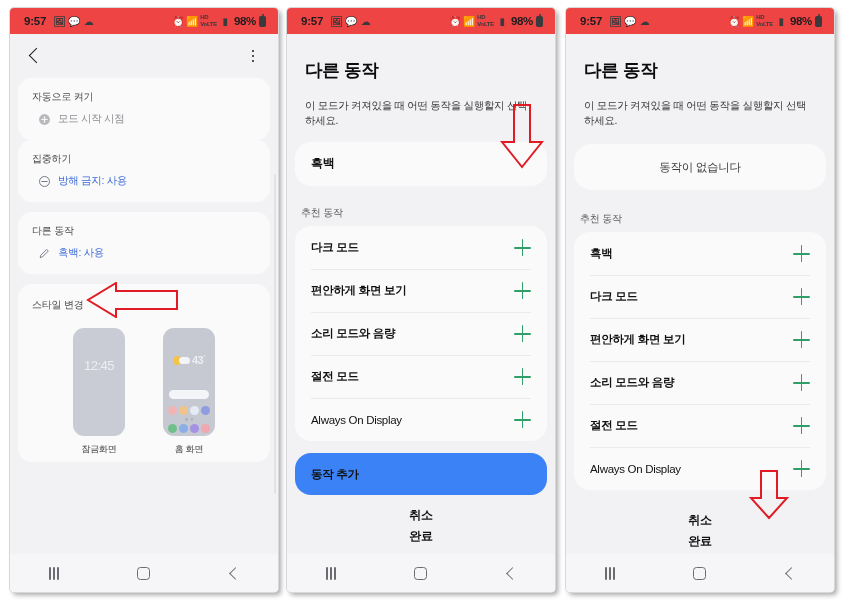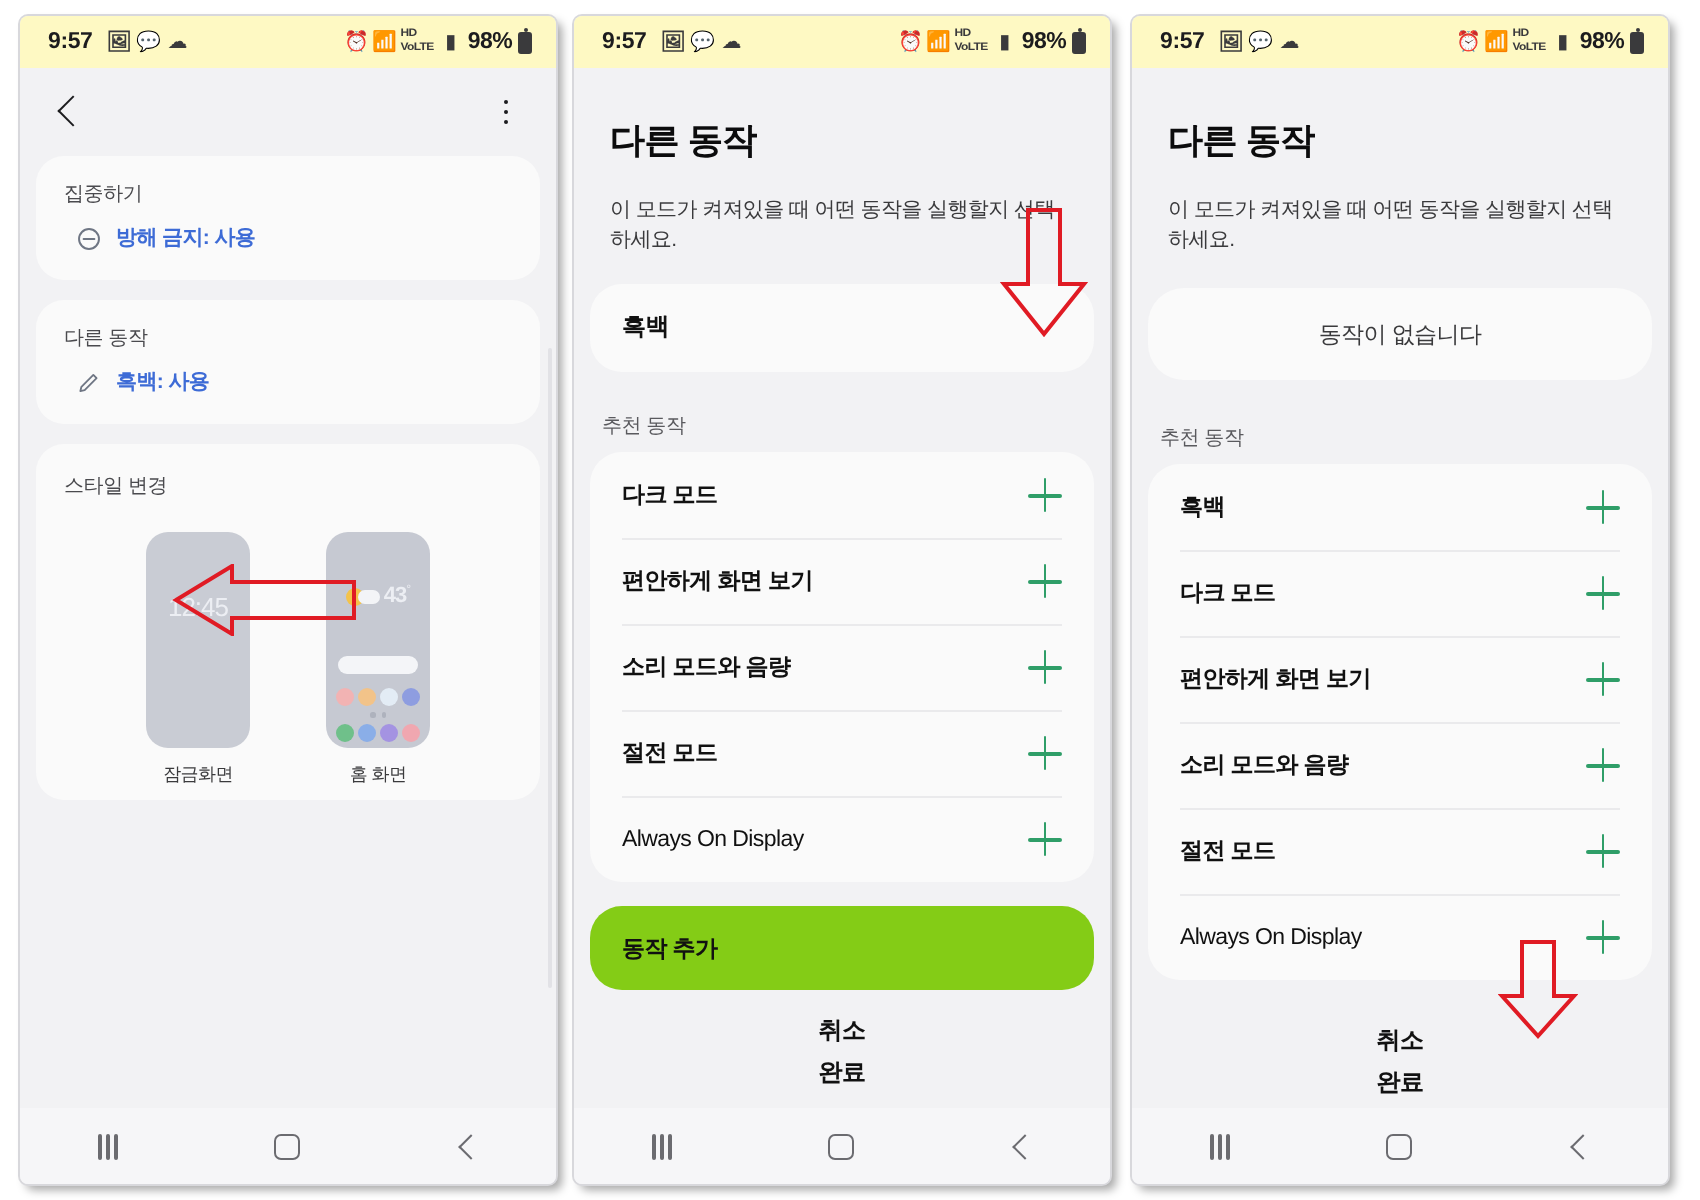--- a/index.html
+++ b/index.html
@@ -25,21 +25,21 @@
   #phone-1 { left: 10px; }
   #phone-2 { left: 287px; }
   #phone-3 { left: 566px; }
 
   
   .statusbar {
     height: 26px; flex: 0 0 26px;
     display: flex; align-items: center; justify-content: space-between;
     padding: 0 12px 0 14px;
     font-size: 11px; color: #1c1c1e; font-weight: 600;
-    background: #fef9c3;
+    background: #ef4444;
   }
   .sb-left { display: flex; align-items: center; gap: 4px; }
   .sb-right { display: flex; align-items: center; gap: 3px; }
   .sb-time { font-size: 11.5px; letter-spacing: -.2px; margin-right: 3px; }
   .sb-ico { display: inline-block; width: 11px; height: 11px; line-height: 11px;
             font-size: 10px; color: #3a3a3c; text-align: center; }
   .hd-badge { font-size: 7px; font-weight: 700; letter-spacing: -.3px;
               color: #3a3a3c; line-height: 7px; }
   .hd-badge i { display:block; font-style: normal; font-size: 6px; transform: scaleY(.9);}
   .sb-pct { font-size: 11.5px; letter-spacing: -.3px; }
@@ -71,21 +71,21 @@
               line-height: 1.45; letter-spacing: -.3px;}
 
   
   .card { background:#fafafa; border-radius: 14px; margin: 0 8px; overflow:hidden; }
   .card.tight { border-radius: 16px; }
   .sec-hdr { font-size: 10px; color:#5a5a5e; padding: 14px 14px 6px 14px; letter-spacing:-.2px;}
   .sec-hdr.big { font-size: 14.5px; font-weight:700; color:#111; padding: 20px 16px 10px 16px;}
   .card-label { font-size: 10px; color:#4a4a4e; padding: 12px 14px 2px 14px; letter-spacing:-.2px;}
   .chip-row { display:flex; align-items:center; gap:7px; padding: 6px 14px 14px 20px;}
   .chip-ico { width:13px; height:13px; flex:0 0 13px; }
-  .chip-text { font-size: 10.5px; font-weight:700; letter-spacing:-.3px; }
+  .chip-text { font-size: 10.5px; font-weight:400; letter-spacing:-.3px; }
   .chip-text.blue { color:#3d6bd6; }
   .chip-text.grey { color:#8e8e93; font-weight:400;}
 
   
   .row { display:flex; align-items:center; justify-content:space-between;
          padding: 0 16px 0 16px; height: 43px; position:relative; cursor:pointer;}
   .row + .row:before { content:""; position:absolute; left:16px; right:16px; top:0;
                        height:1px; background:#eaeaec; }
   .row-label { font-size: 11.5px; font-weight:700; color:#111; letter-spacing:-.3px;}
   .row-label.latin { font-weight:400; font-size:11.5px;}
@@ -98,21 +98,21 @@
   .sel-card { background:#fafafa; border-radius:16px; margin: 14px 8px 0 8px; padding: 13px 16px 14px 16px;}
   .sel-title { font-size: 12px; font-weight:700; color:#111; letter-spacing:-.3px;}
   .sel-sub { font-size: 10px; color:#3d6bd6; margin-top: 5px; letter-spacing:-.2px;}
 
   
   .empty-card { background:#fafafa; border-radius:18px; margin: 16px 8px 0 8px;
                 height: 46px; display:flex; align-items:center; justify-content:center;}
   .empty-text { font-size: 11.5px; color:#3a3a3c; letter-spacing:-.3px;}
 
   
-  .add-card { background:#84cc16; border-radius:16px; margin: 12px 8px 0 8px;
+  .add-card { background:#3b82f6; border-radius:16px; margin: 12px 8px 0 8px;
               height: 42px; display:flex; align-items:center; padding-left:16px; cursor:pointer;}
   .add-text { font-size: 11.5px; font-weight:700; color:#111; letter-spacing:-.3px;}
 
   
   .btnbar { display:flex; align-items:center; height: 42px; flex-direction: column; }
   .btnbar div { flex:1; text-align:center; font-size:12px; font-weight:700;
                 color:#111; letter-spacing:-.3px; cursor:pointer;}
 
   
   .prev-wrap { display:flex; justify-content:center; gap:38px; padding: 14px 0 6px 0;}
@@ -190,20 +190,30 @@
 
       <div class="appbar">
         <span class="back-chev"></span>
         <span class="kebab">
           <span></span>
             <span></span>
             <span></span>
         </span>
       </div>
 
+      <div class="card">
+        <div class="card-label">자동으로 켜기</div>
+        <div class="chip-row">
+          <svg class="chip-ico" viewBox="0 0 24 24">
+            <circle cx="12" cy="12" r="10" fill="#b8b8bd"></circle>
+            <path d="M12 7v10M7 12h10" stroke="#fafafa" stroke-width="2.2" stroke-linecap="round"></path>
+          </svg>
+          <span class="chip-text grey">모드 시작 시점</span>
+        </div>
+      </div>
 
 
       <div class="card">
         <div class="card-label">집중하기</div>
         <div class="chip-row">
           <svg class="chip-ico" viewBox="0 0 24 24">
             <circle cx="12" cy="12" r="9.2" fill="none" stroke="#6f7684" stroke-width="1.8"></circle>
             <path d="M7 12h10" stroke="#6f7684" stroke-width="1.8" stroke-linecap="round"></path>
           </svg>
           <span class="chip-text blue">방해 금지: 사용</span>

